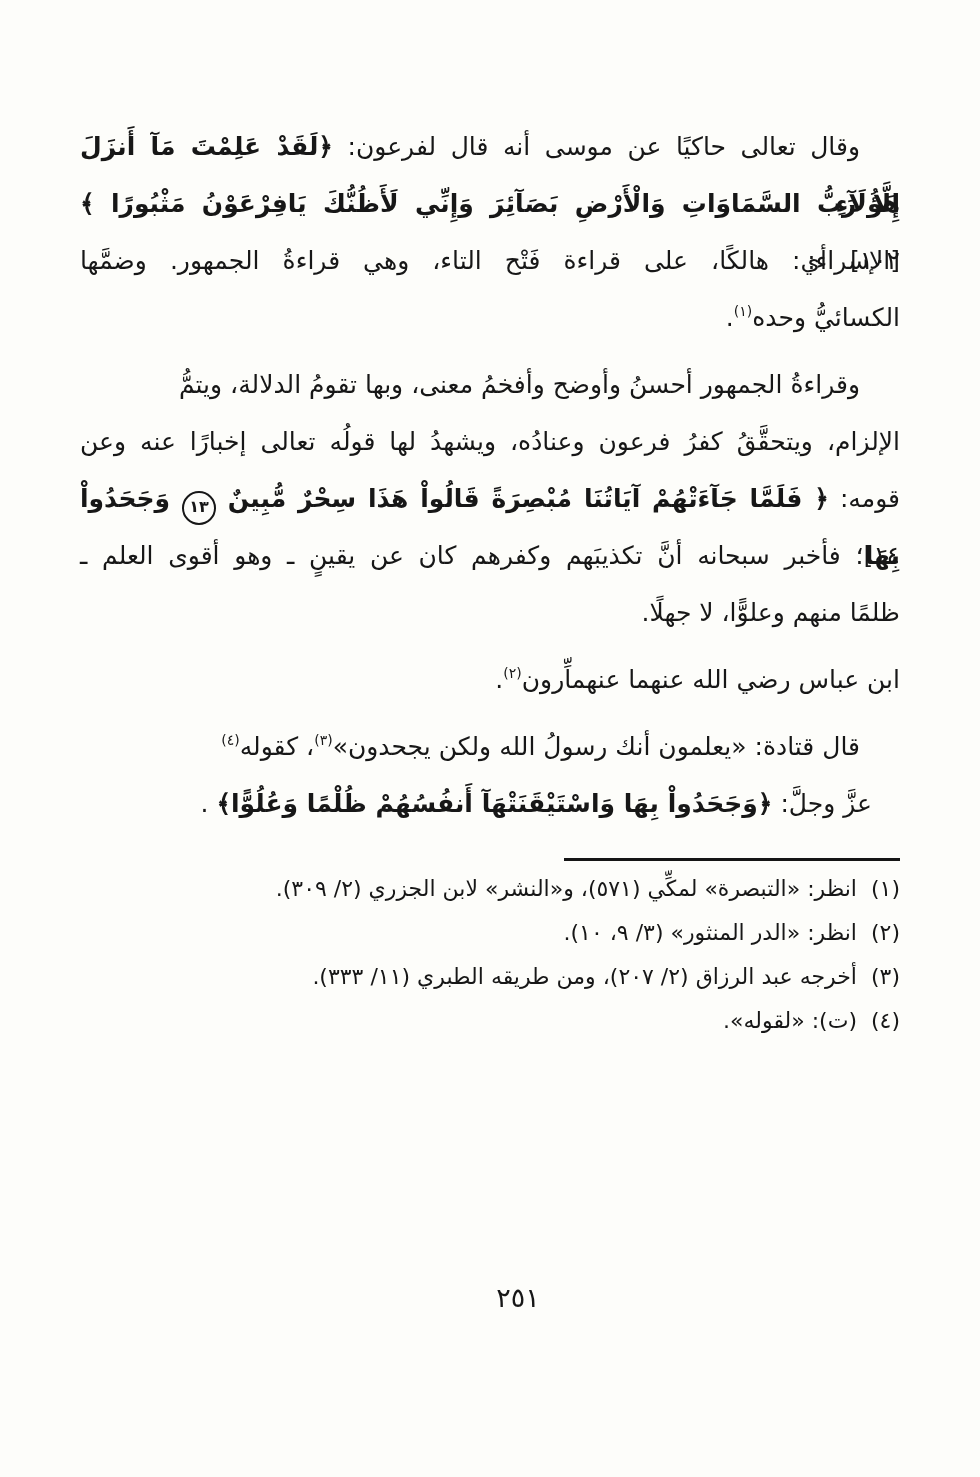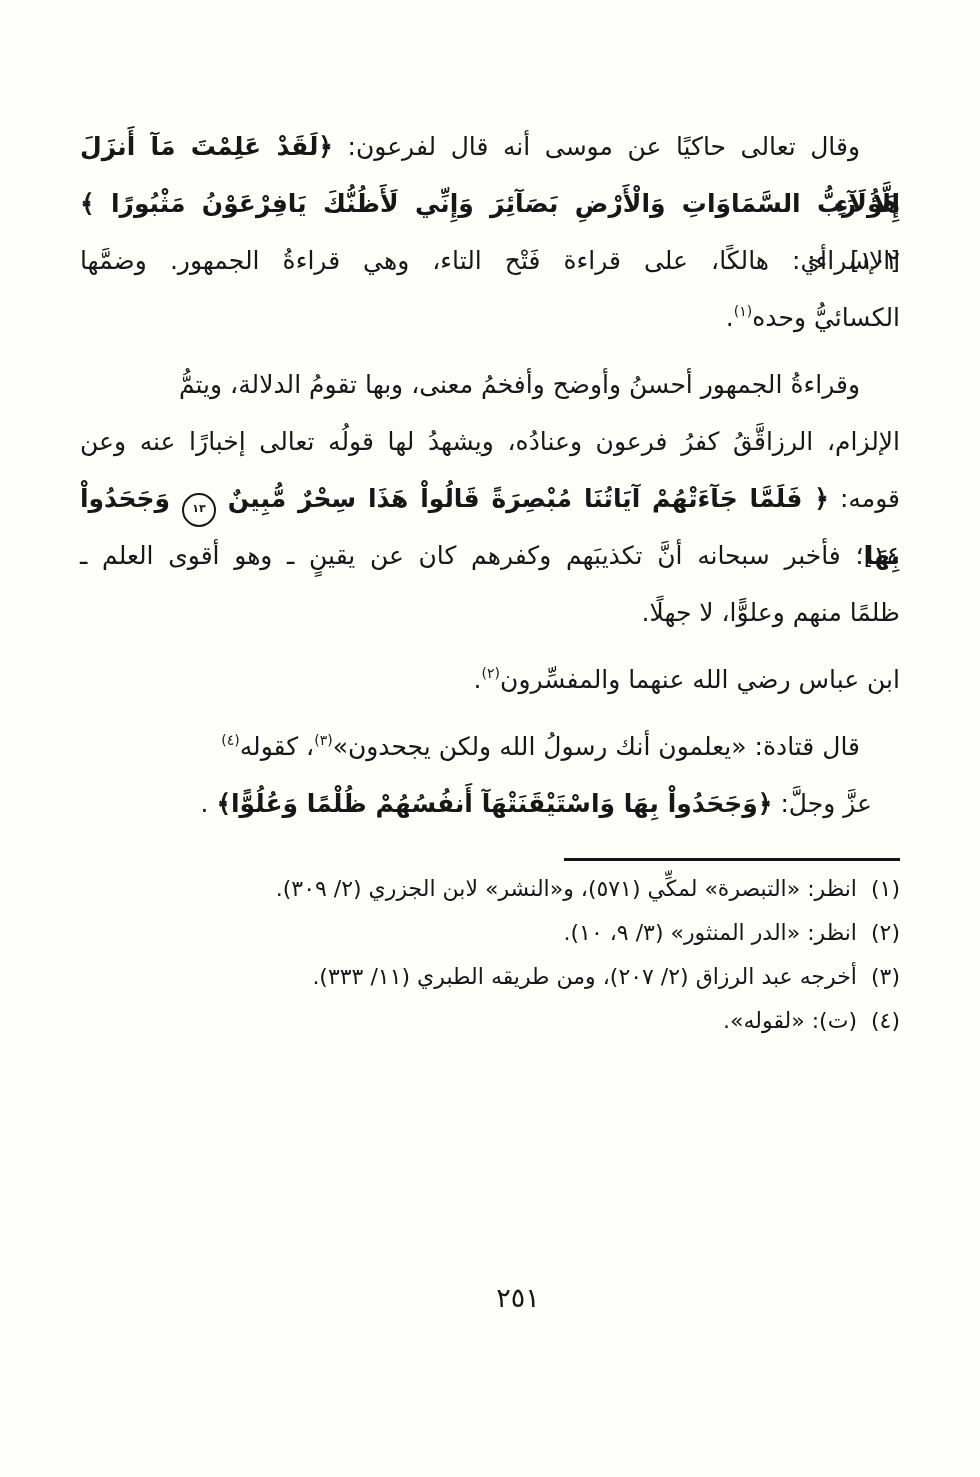--- a/index.html
+++ b/index.html
@@ -49,21 +49,21 @@
   }
   .ayah {
     display: inline-block;
     width: 30px;
     height: 30px;
     line-height: 27px;
     border: 2px double #171717;
     border-radius: 50%;
     text-align: center;
     text-align-last: center;
-    font-size: 11px;
+    font-size: 16px;
     font-weight: bold;
     vertical-align: -5px;
     text-indent: 0;
   }
   .footnote-rule {
     width: 336px;
     height: 0;
     border-top: 3px solid #151515;
     margin: 26px 0 0 auto;
   }
@@ -103,28 +103,28 @@
 
     <div class="para">
       <div class="line first"><span>وقال تعالى حاكيًا عن موسى أنه قال لفرعون: </span><span class="q">﴿لَقَدْ عَلِمْتَ مَآ أَنزَلَ هَؤُلَآءِ</span></div>
       <div class="line full"><span class="q">إِلَّا رَبُّ السَّمَاوَاتِ وَالْأَرْضِ بَصَآئِرَ وَإِنِّي لَأَظُنُّكَ يَافِرْعَوْنُ مَثْبُورًا ﴾</span><span> [الإسراء:</span></div>
       <div class="line full"><span>١٠٢] أي: هالكًا، على قراءة فَتْح التاء، وهي قراءةُ الجمهور. وضمَّها</span></div>
       <div class="line last"><span>الكسائيُّ وحده</span><span class="sup">(١)</span><span>.</span></div>
     </div>
 
     <div class="para">
       <div class="line first"><span>وقراءةُ الجمهور أحسنُ وأوضح وأفخمُ معنى، وبها تقومُ الدلالة، ويتمُّ</span></div>
-      <div class="line full"><span>الإلزام، الرزاقَّقُ كفرُ فرعون وعنادُه، ويشهدُ لها قولُه تعالى إخبارًا عنه وعن</span></div>
+      <div class="line full"><span>الإلزام، ويتحقَّقُ كفرُ فرعون وعنادُه، ويشهدُ لها قولُه تعالى إخبارًا عنه وعن</span></div>
       <div class="line full"><span>قومه: </span><span class="q">﴿ فَلَمَّا جَآءَتْهُمْ آيَاتُنَا مُبْصِرَةً قَالُواْ هَذَا سِحْرٌ مُّبِينٌ </span><span class="ayah">١٣</span><span class="q"> وَجَحَدُواْ بِهَا</span></div>
       <div class="line full"><span>١٤]؛ فأخبر سبحانه أنَّ تكذيبَهم وكفرهم كان عن يقينٍ ـ وهو أقوى العلم ـ</span></div>
       <div class="line last"><span>ظلمًا منهم وعلوًّا، لا جهلًا.</span></div>
     </div>
 
     <div class="para">
-      <div class="line last"><span>ابن عباس رضي الله عنهما والمفسِّرون</span><span class="sup">(٢)</span><span>.</span></div>
+      <div class="line last"><span>ابن عباس رضي الله عنهما عنهماِّرون</span><span class="sup">(٢)</span><span>.</span></div>
     </div>
 
     <div class="para">
       <div class="line first"><span>قال قتادة: «يعلمون أنك رسولُ الله ولكن يجحدون»</span><span class="sup">(٣)</span><span>، كقوله</span><span class="sup">(٤)</span></div>
       <div class="line last indent16"><span>عزَّ وجلَّ: </span><span class="q">﴿وَجَحَدُواْ بِهَا وَاسْتَيْقَنَتْهَآ أَنفُسُهُمْ ظُلْمًا وَعُلُوًّا﴾</span><span> .</span></div>
     </div>
 
     <div class="footnote-rule"></div>
 
     <div class="footnotes">

